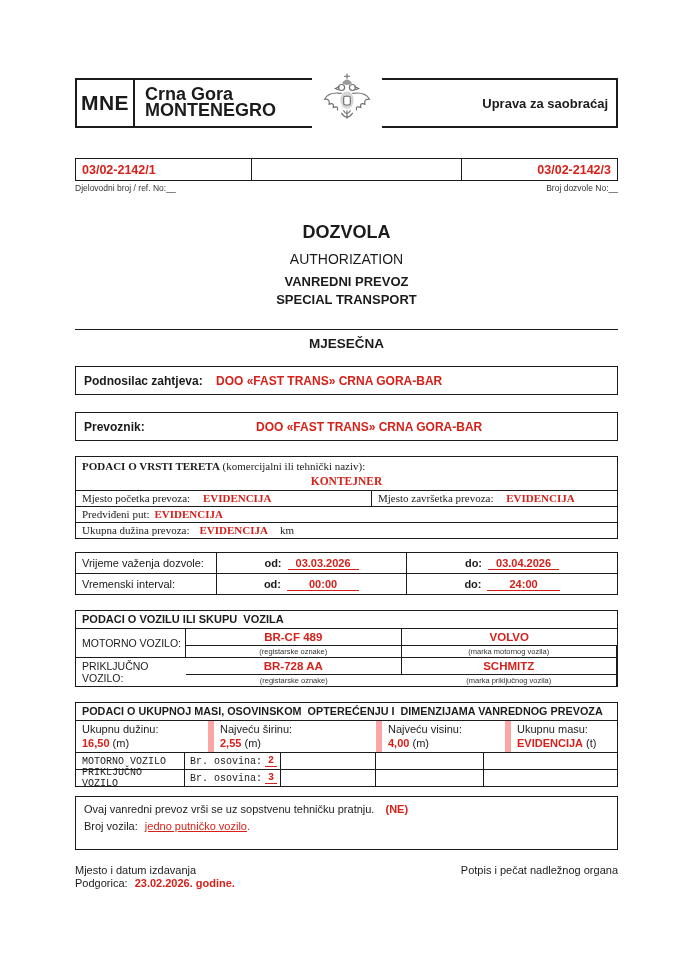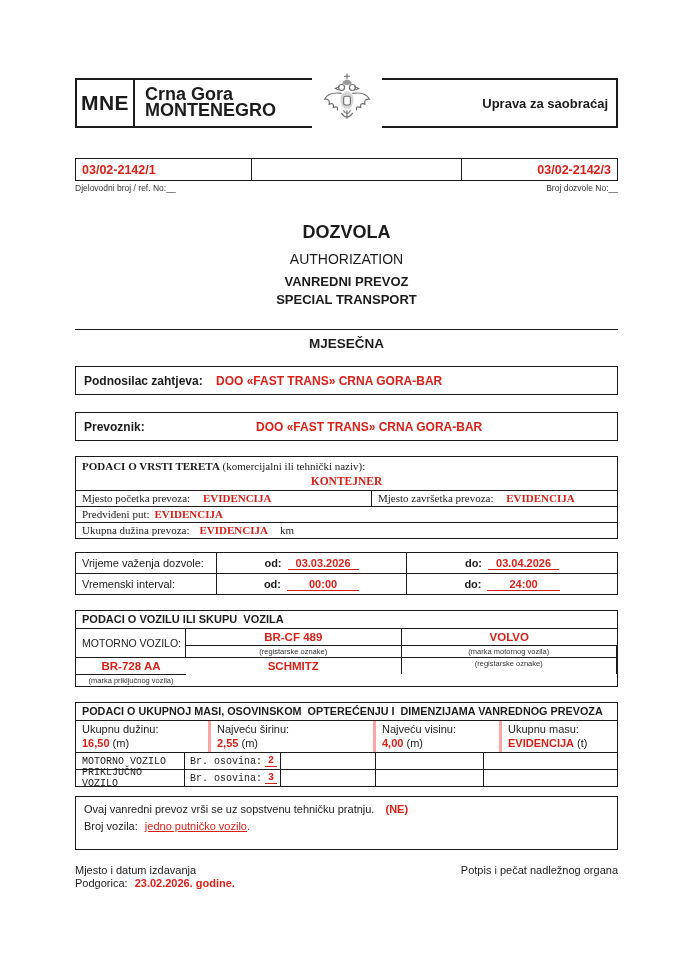--- a/index.html
+++ b/index.html
@@ -121,21 +121,21 @@
   .veh-grid > div:nth-child(3n) { border-right: none; }
   .veh-label { grid-row: span 2; display: flex; align-items: center; padding-left: 6px; font-size: 10.5px; }
   .veh-val { text-align: center; font-weight: bold; color: #d6211a; line-height: 16px; font-size: 11.5px; }
   .veh-cap { text-align: center; font-size: 7.5px; color: #333; line-height: 11px; border-top: 1px solid #1b1b1b; }
   .veh-sep { border-top: 1px solid #1b1b1b; }
 
   
   .mass { margin-top: 15px; border: 1.5px solid #1b1b1b; font-size: 11px; }
   .mass-head { font-weight: bold; padding: 1px 6px; line-height: 15px; border-bottom: 1px solid #1b1b1b; font-size: 10.8px; }
   .mass-dims { display: flex; }
-  .mass-dims .mcell { padding: 1px 0 2px 6px; line-height: 14px; border-right: 3px solid #fca5a5; }
+  .mass-dims .mcell { padding: 1px 0 2px 6px; line-height: 14px; border-right: 6px solid #fca5a5; }
   .mass-dims .mcell:last-child { border-right: none; }
   .mass-dims .m1 { width: 126px; } .mass-dims .m2 { width: 156px; }
   .mass-dims .m3 { width: 117px; } .mass-dims .m4 { flex: 1; }
   .mass-dims .mval { font-weight: bold; }
   .axle-row { display: flex; border-top: 1px solid #1b1b1b; height: 16px; align-items: center; font-size: 10px; font-family: Liberation Mono, monospace; }
   .axle-row .a1 { width: 102px; border-right: 1px solid #1b1b1b; padding-left: 6px; align-self: stretch; display:flex; align-items:center; }
   .axle-row .a2 { width: 90px; border-right: 1px solid #1b1b1b; padding-left: 5px; align-self: stretch; display:flex; align-items:center; }
   .axle-row .a3 { width: 94px; border-right: 1px solid #1b1b1b; align-self: stretch; }
   .axle-row .a4 { width: 107px; border-right: 1px solid #1b1b1b; align-self: stretch; }
   .axle-row .a5 { flex: 1; }
@@ -263,20 +263,21 @@
   </div>
 
   <div class="vehicle">
     <div class="veh-head pre">PODACI O VOZILU ILI SKUPU  VOZILA</div>
     <div class="veh-grid">
       <div class="veh-label">MOTORNO VOZILO:</div>
       <div class="veh-val">BR-CF 489</div>
       <div class="veh-val">VOLVO</div>
       <div class="veh-cap">(registarske oznake)</div>
       <div class="veh-cap">(marka motornog vozila)</div>
+      <div class="veh-label veh-sep">PRIKLJUČNO VOZILO:</div>
       <div class="veh-val veh-sep">BR-728 AA</div>
       <div class="veh-val veh-sep">SCHMITZ</div>
       <div class="veh-cap">(registarske oznake)</div>
       <div class="veh-cap">(marka priključnog vozila)</div>
     </div>
   </div>
 
   <div class="mass">
     <div class="mass-head pre">PODACI O UKUPNOJ MASI, OSOVINSKOM  OPTEREĆENJU I  DIMENZIJAMA VANREDNOG PREVOZA</div>
     <div class="mass-dims">

